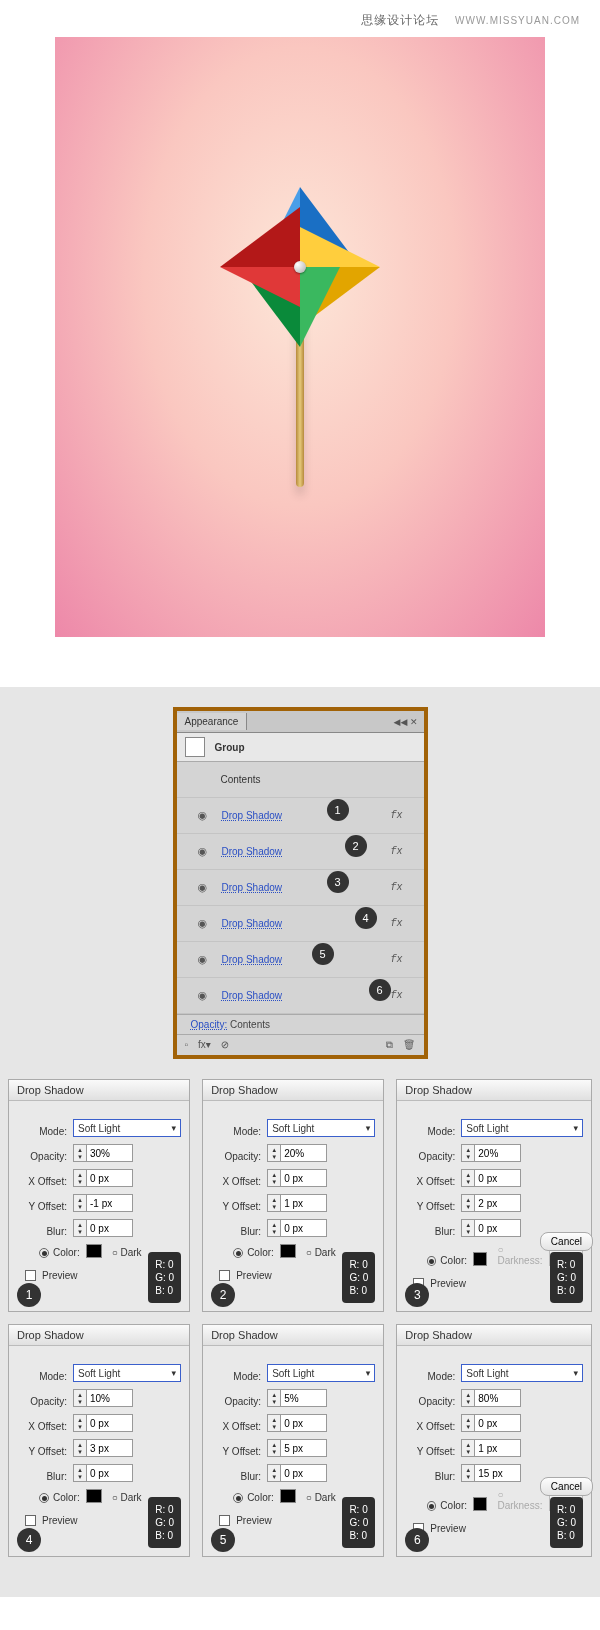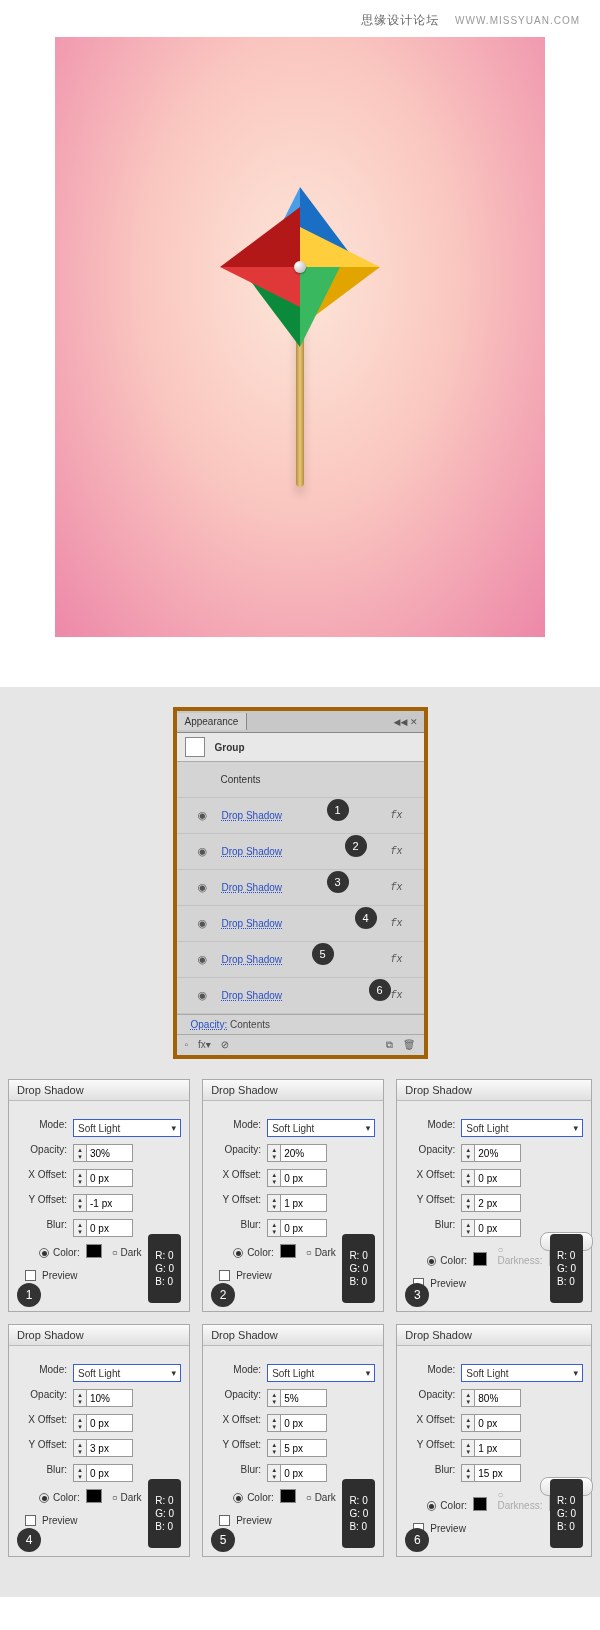--- a/index.html
+++ b/index.html
@@ -37,35 +37,35 @@
 .fx { margin-left: auto; font-style: italic; color: #555; font-family: Liberation Mono, monospace; }
 .chip { position: absolute; width: 22px; height: 22px; border-radius: 11px; background: #333; color: #fff; display: flex; align-items: center; justify-content: center; font-size: 11px; top: 1px; }
 .opac-row { padding: 4px 14px; font-size: 10px; color: #444; border-top: 1px solid #aaa; }
 .opac-row .link { color: #2a4fc4; text-decoration: underline dotted; }
 .panel-foot { display: flex; gap: 10px; padding: 4px 8px; border-top: 1px solid #aaa; color: #555; font-size: 10px; }
 .panel-foot span { cursor: pointer; }
 .dialogs { display: grid; grid-template-columns: repeat(3, 1fr); gap: 12px; padding: 0 8px; }
 .dlg { background: #e9e9e9; border: 1px solid #aaa; position: relative; padding-bottom: 14px; }
 .dlg-title { background: linear-gradient(#fafafa,#e0e0e0); border-bottom: 1px solid #bbb; padding: 4px 8px; font-size: 11px; }
 .dlg-body { padding: 18px 8px 8px 8px; }
-.fr { display: flex; align-items: flex-start; margin-bottom: 7px; }
+.fr { display: flex; align-items: flex-end; margin-bottom: 7px; }
 .fr label { width: 50px; text-align: right; margin-right: 6px; font-size: 10px; color: #333; }
 .sel { flex: 1; height: 18px; border: 1px solid #3a5fcc; background: #fff; font-size: 10px; padding: 0 4px; display: flex; align-items: center; justify-content: space-between; }
 .sel::after { content: '▾'; font-size: 9px; color: #333; }
 .stepper { display: flex; }
 .stepbtn { width: 14px; height: 18px; border: 1px solid #999; background: #f0f0f0; font-size: 7px; display: flex; flex-direction: column; align-items: center; justify-content: center; line-height: 7px; }
 .numin { width: 46px; height: 18px; border: 1px solid #999; border-left: none; background: #fff; font-size: 10px; padding: 0 3px; }
 .radio-row { display: flex; align-items: flex-end; gap: 4px; font-size: 10px; margin: 6px 0 0 22px; }
 .radio { width: 10px; height: 10px; border: 1px solid #666; border-radius: 50%; display: inline-flex; align-items: center; justify-content: center; }
 .radio.on::after { content: ''; width: 5px; height: 5px; background: #333; border-radius: 50%; }
 .colorsw { width: 16px; height: 14px; border: 1px solid #888; background: #000; margin-left: 2px; }
 .dark-input { width: 34px; height: 16px; border: 1px solid #bbb; background: #f4f4f4; font-size: 9px; color: #aaa; padding: 0 2px; }
 .prev-row { display: flex; align-items: center; gap: 6px; margin: 12px 0 0 8px; font-size: 10px; }
 .cb { width: 11px; height: 11px; border: 1px solid #666; background: #fff; }
-.rgb-chip { position: absolute; right: 8px; bottom: 8px; background: #2e2e2e; color: #fff; font-size: 10px; padding: 15px 7px; border-radius: 4px; line-height: 13px; white-space: pre; }
+.rgb-chip { position: absolute; right: 8px; bottom: 8px; background: #2e2e2e; color: #fff; font-size: 10px; padding: 6px 7px; border-radius: 4px; line-height: 13px; white-space: pre; }
 .num-badge { position: absolute; left: 8px; bottom: 4px; width: 24px; height: 24px; border-radius: 12px; background: #333; color: #fff; display: flex; align-items: center; justify-content: center; font-size: 12px; }
 .btn { border: 1px solid #aaa; background: linear-gradient(#fdfdfd,#e4e4e4); border-radius: 3px; padding: 3px 10px; font-size: 10px; }
 .btn-cancel { position: absolute; right: -2px; bottom: 60px; border-radius: 8px; }
 .dark-label { color: #aaa; }
 .wm { text-align: right; font-size: 10px; color: #aaa; padding: 6px 12px 0; }
 </style>
 </head>
 <body>
 
 <div class="header-text">

